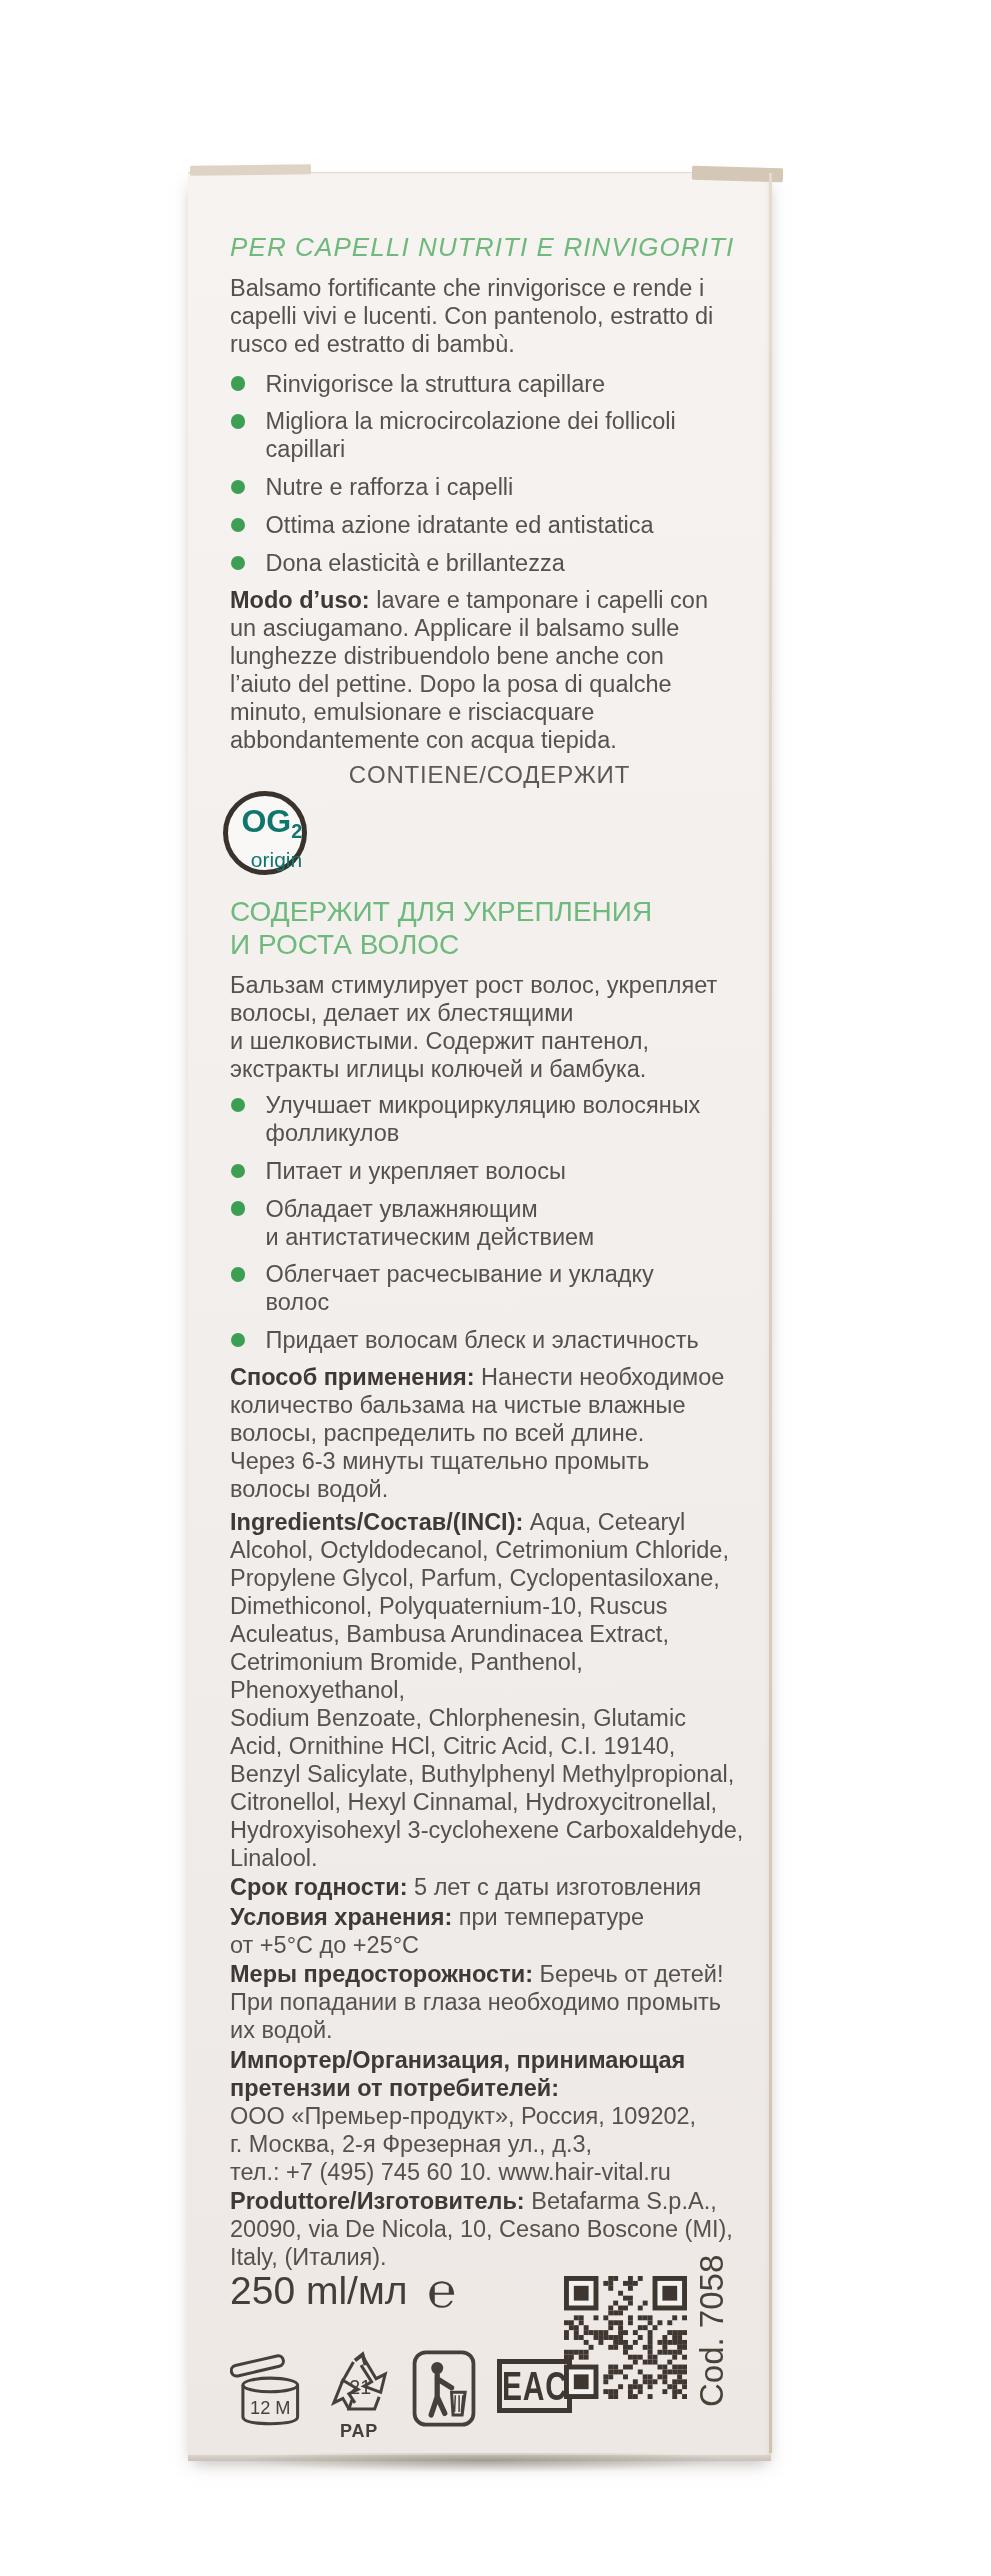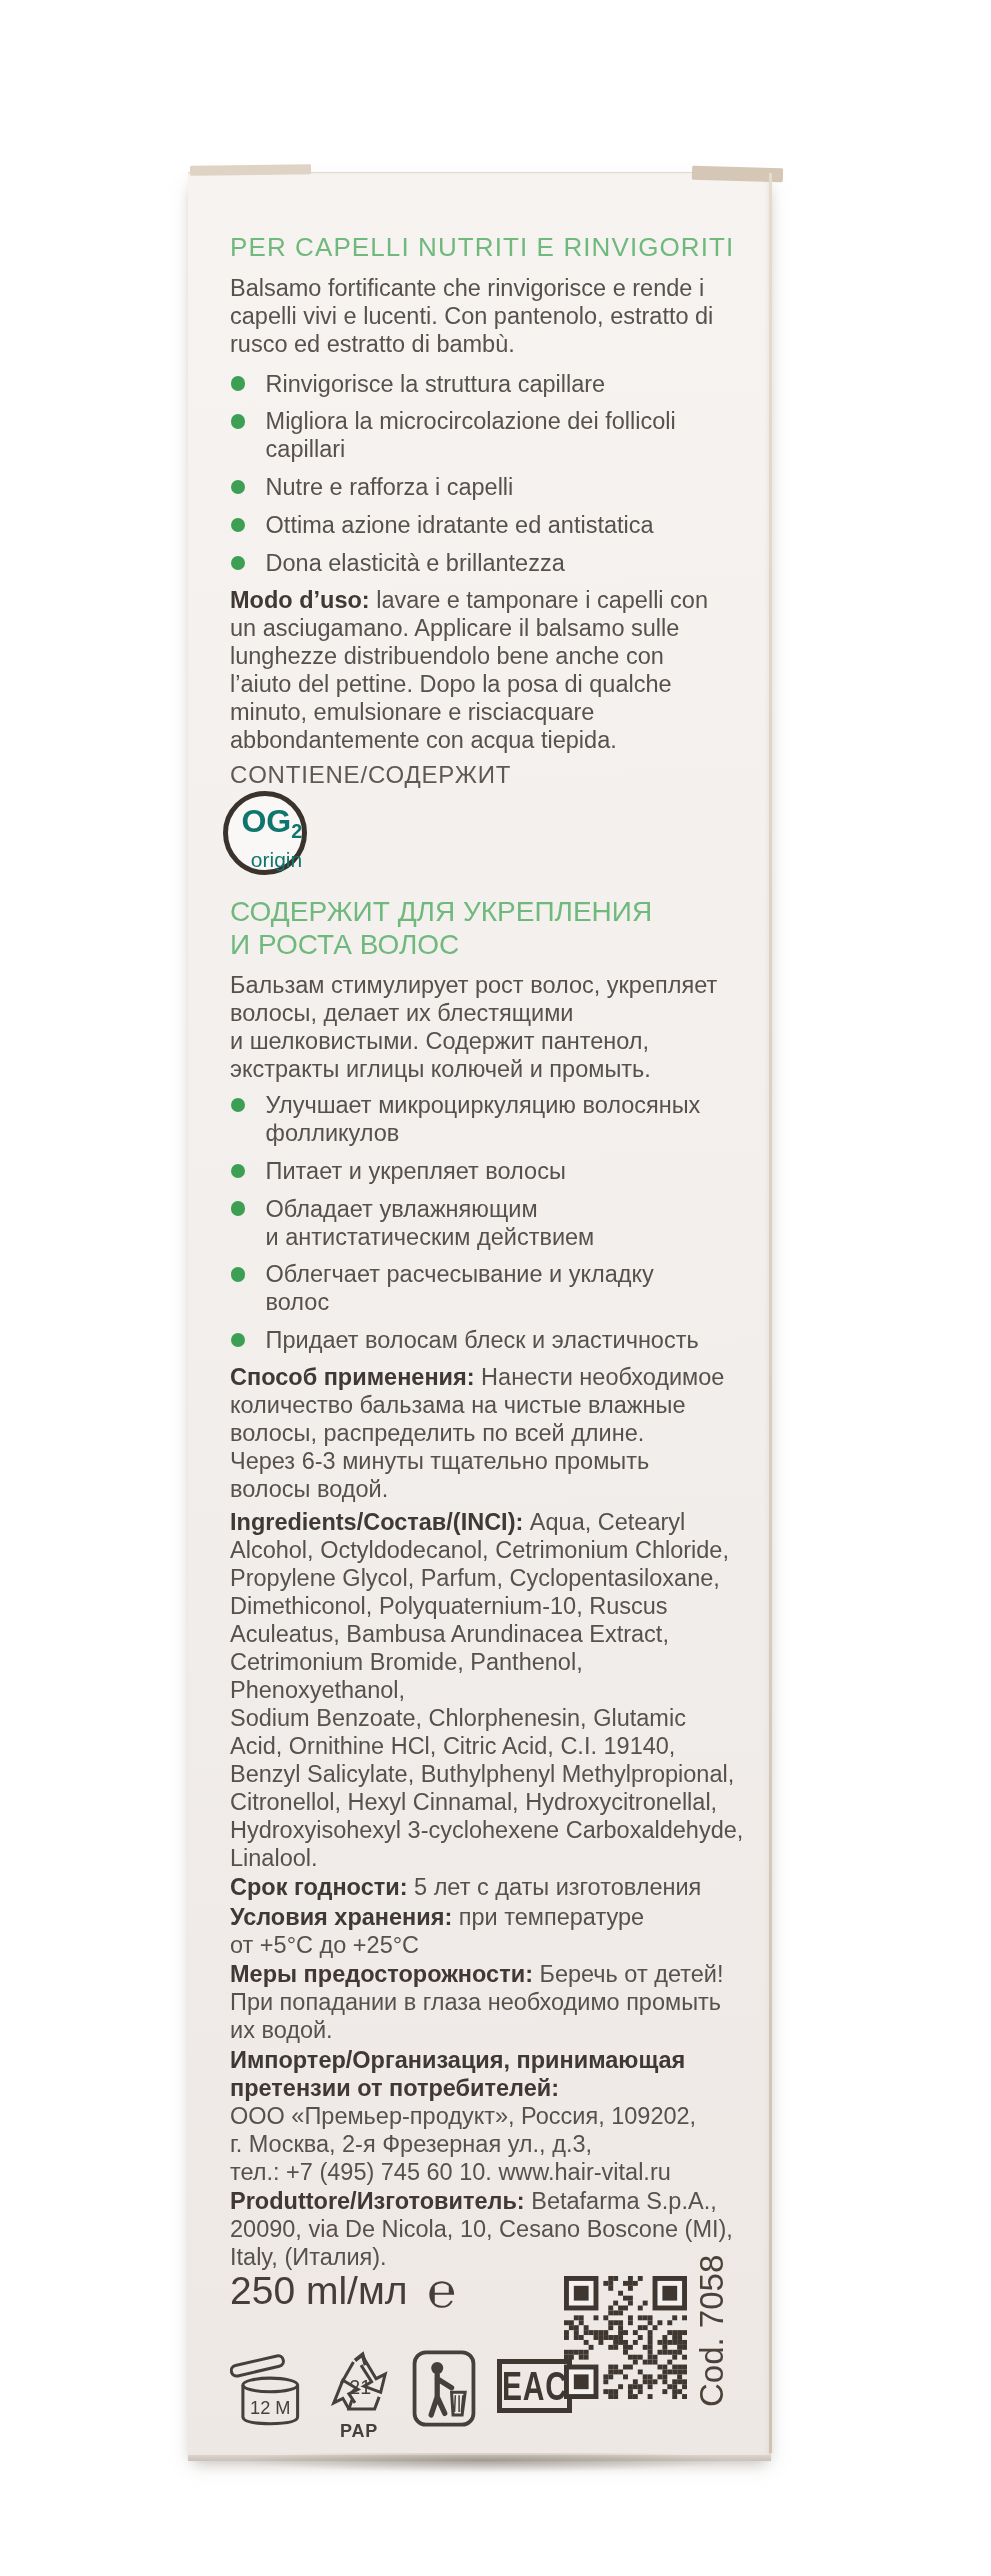--- a/index.html
+++ b/index.html
@@ -26,30 +26,30 @@
   .flap-left{left:2.3px;width:121px;transform:rotate(-.8deg);border-radius:1.5px;}
   .flap-right{right:-12px;width:91px;height:13.6px;top:-6px;transform:rotate(1.6deg);border-radius:1.5px;background:#d4c7b5;}
   .content{
     position:relative;padding:58px 21px 0 42px;width:519px;
     color:#57514c;font-size:23.5px;line-height:28px;
   }
   .pre{white-space:pre-line;}
   b{color:#3f3834;font-weight:700;}
   .it-heading{
     margin:0 0 10.6px;font-weight:400;font-size:26px;line-height:32px;
-    letter-spacing:1.1px;color:#6fb97d;
+    letter-spacing:1.1px;color:#6fb97d;font-style:italic;
   }
   .intro{margin:0 0 12px;}
   ul.bullets{list-style:none;margin:10.6px 0 9px;padding:0;}
   ul.bullets.ru{margin:7.6px 0 9px;}
   ul.bullets li{display:flex;align-items:flex-start;}
   ul.bullets li + li{margin-top:9.8px;}
   .dot{flex:none;width:14.4px;height:14.4px;border-radius:50%;background:#3d9f53;margin:6.8px 20.4px 0 0.8px;}
   .modo{margin:0 0 7.6px;}
-  .contains{margin:0 0 4.5px;text-align:left;color:#5f5955;font-size:24px;letter-spacing:0.8px;}
+  .contains{margin:0 0 4.5px;text-align:center;color:#5f5955;font-size:24px;letter-spacing:0.8px;}
   .badge-row{position:relative;height:86px;margin:0 0 15px;}
   .banner{
     position:absolute;left:64px;top:3px;width:443px;height:73px;background:#2f9750;
     color:#eef7f0;font-size:25px;line-height:33px;padding:3.8px 0 0 36px;box-sizing:border-box;
   }
   .badge-circle{
     position:absolute;left:-6.8px;top:-3px;width:74px;height:74px;border:5.3px solid #3a332d;
     border-radius:50%;background:#faf8f6;z-index:2;text-align:right;color:#0f766e;
   }
   .badge-circle .og{font-weight:700;font-size:32px;line-height:33px;margin-top:9px;}
@@ -138,21 +138,21 @@
         <div class="origin">origin</div>
       </div>
     </div>
 
     <h2 class="ru-heading pre">СОДЕРЖИТ ДЛЯ УКРЕПЛЕНИЯ
 И РОСТА ВОЛОС</h2>
 
     <p class="ru-intro pre">Бальзам стимулирует рост волос, укрепляет
 волосы, делает их блестящими
 и шелковистыми. Содержит пантенол,
-экстракты иглицы колючей и промыть.</p>
+экстракты иглицы колючей и бамбука.</p>
 
     <ul class="bullets ru">
       <li>
           <span class="dot"></span>
           <span class="pre">Улучшает микроциркуляцию волосяных
 фолликулов</span>
         </li>
       <li>
           <span class="dot"></span>
           <span class="pre">Питает и укрепляет волосы</span>

